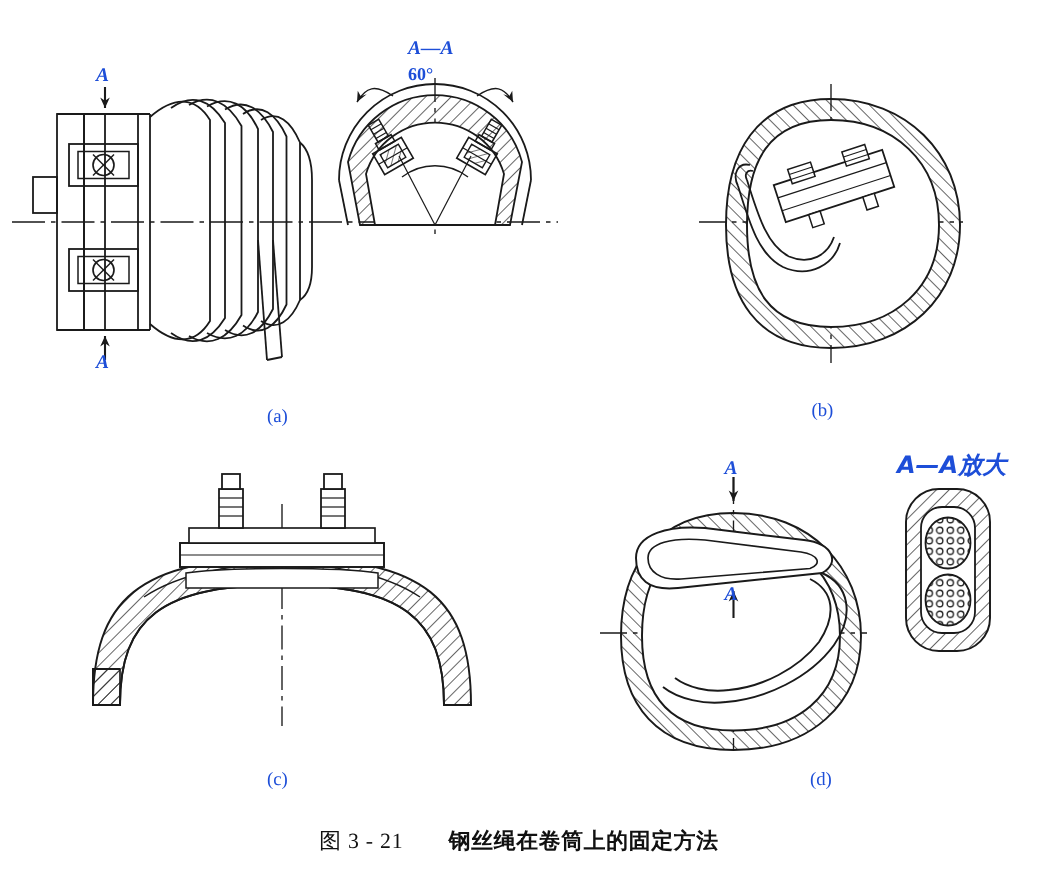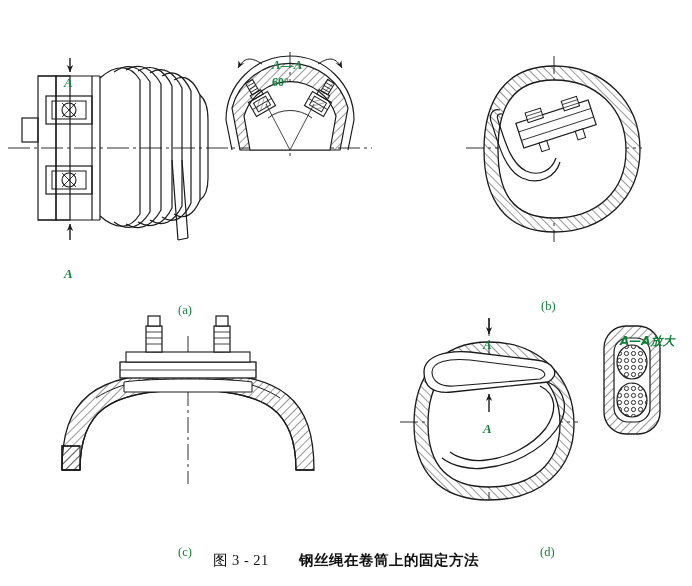--- a/index.html
+++ b/index.html
@@ -24,22 +24,21 @@
   svg.drawing {
     position: absolute;
     left: 0; top: 0;
     width: 692px;
     height: 586px;
   }
   .lbl {
     position: absolute;
     font-family: "Liberation Serif", serif;
     white-space: nowrap;
-    color: #15803d;
-    margin-top: 33px;
+    color: #1d4ed8;
   }
   .panel-label {
     font-size: 12.5px;
   }
   .sec-label {
     font-size: 13px;
     font-style: italic;
     font-weight: bold;
   }
   .ang-label {
@@ -307,21 +306,21 @@
   <div class="lbl panel-label" style="left:541px; top:266px;">(b)</div>
 
   <div class="lbl panel-label" style="left:178px; top:512px;">(c)</div>
 
   <div class="lbl panel-label" style="left:540px; top:512px;">(d)</div>
 
   <div class="lbl sec-label" style="left:483px; top:304px;">A</div>
 
   <div class="lbl sec-label" style="left:483px; top:388px;">A</div>
 
-  <div class="lbl sec-label cn" style="left:620px; top:300px; font-size:12px;">A—A放大</div>
+  <div class="lbl sec-label cn" style="left:598px; top:300px; font-size:16px;">A—A放大</div>
 
   <div class="cap" style="top:551px;">
     <span>图 3 - 21</span>
     <span style="display:inline-block; width:22px;"></span>
     <span class="cn" style="font-weight:bold;">钢丝绳在卷筒上的固定方法</span>
   </div>
 
 </div>
 
 </body></html>

